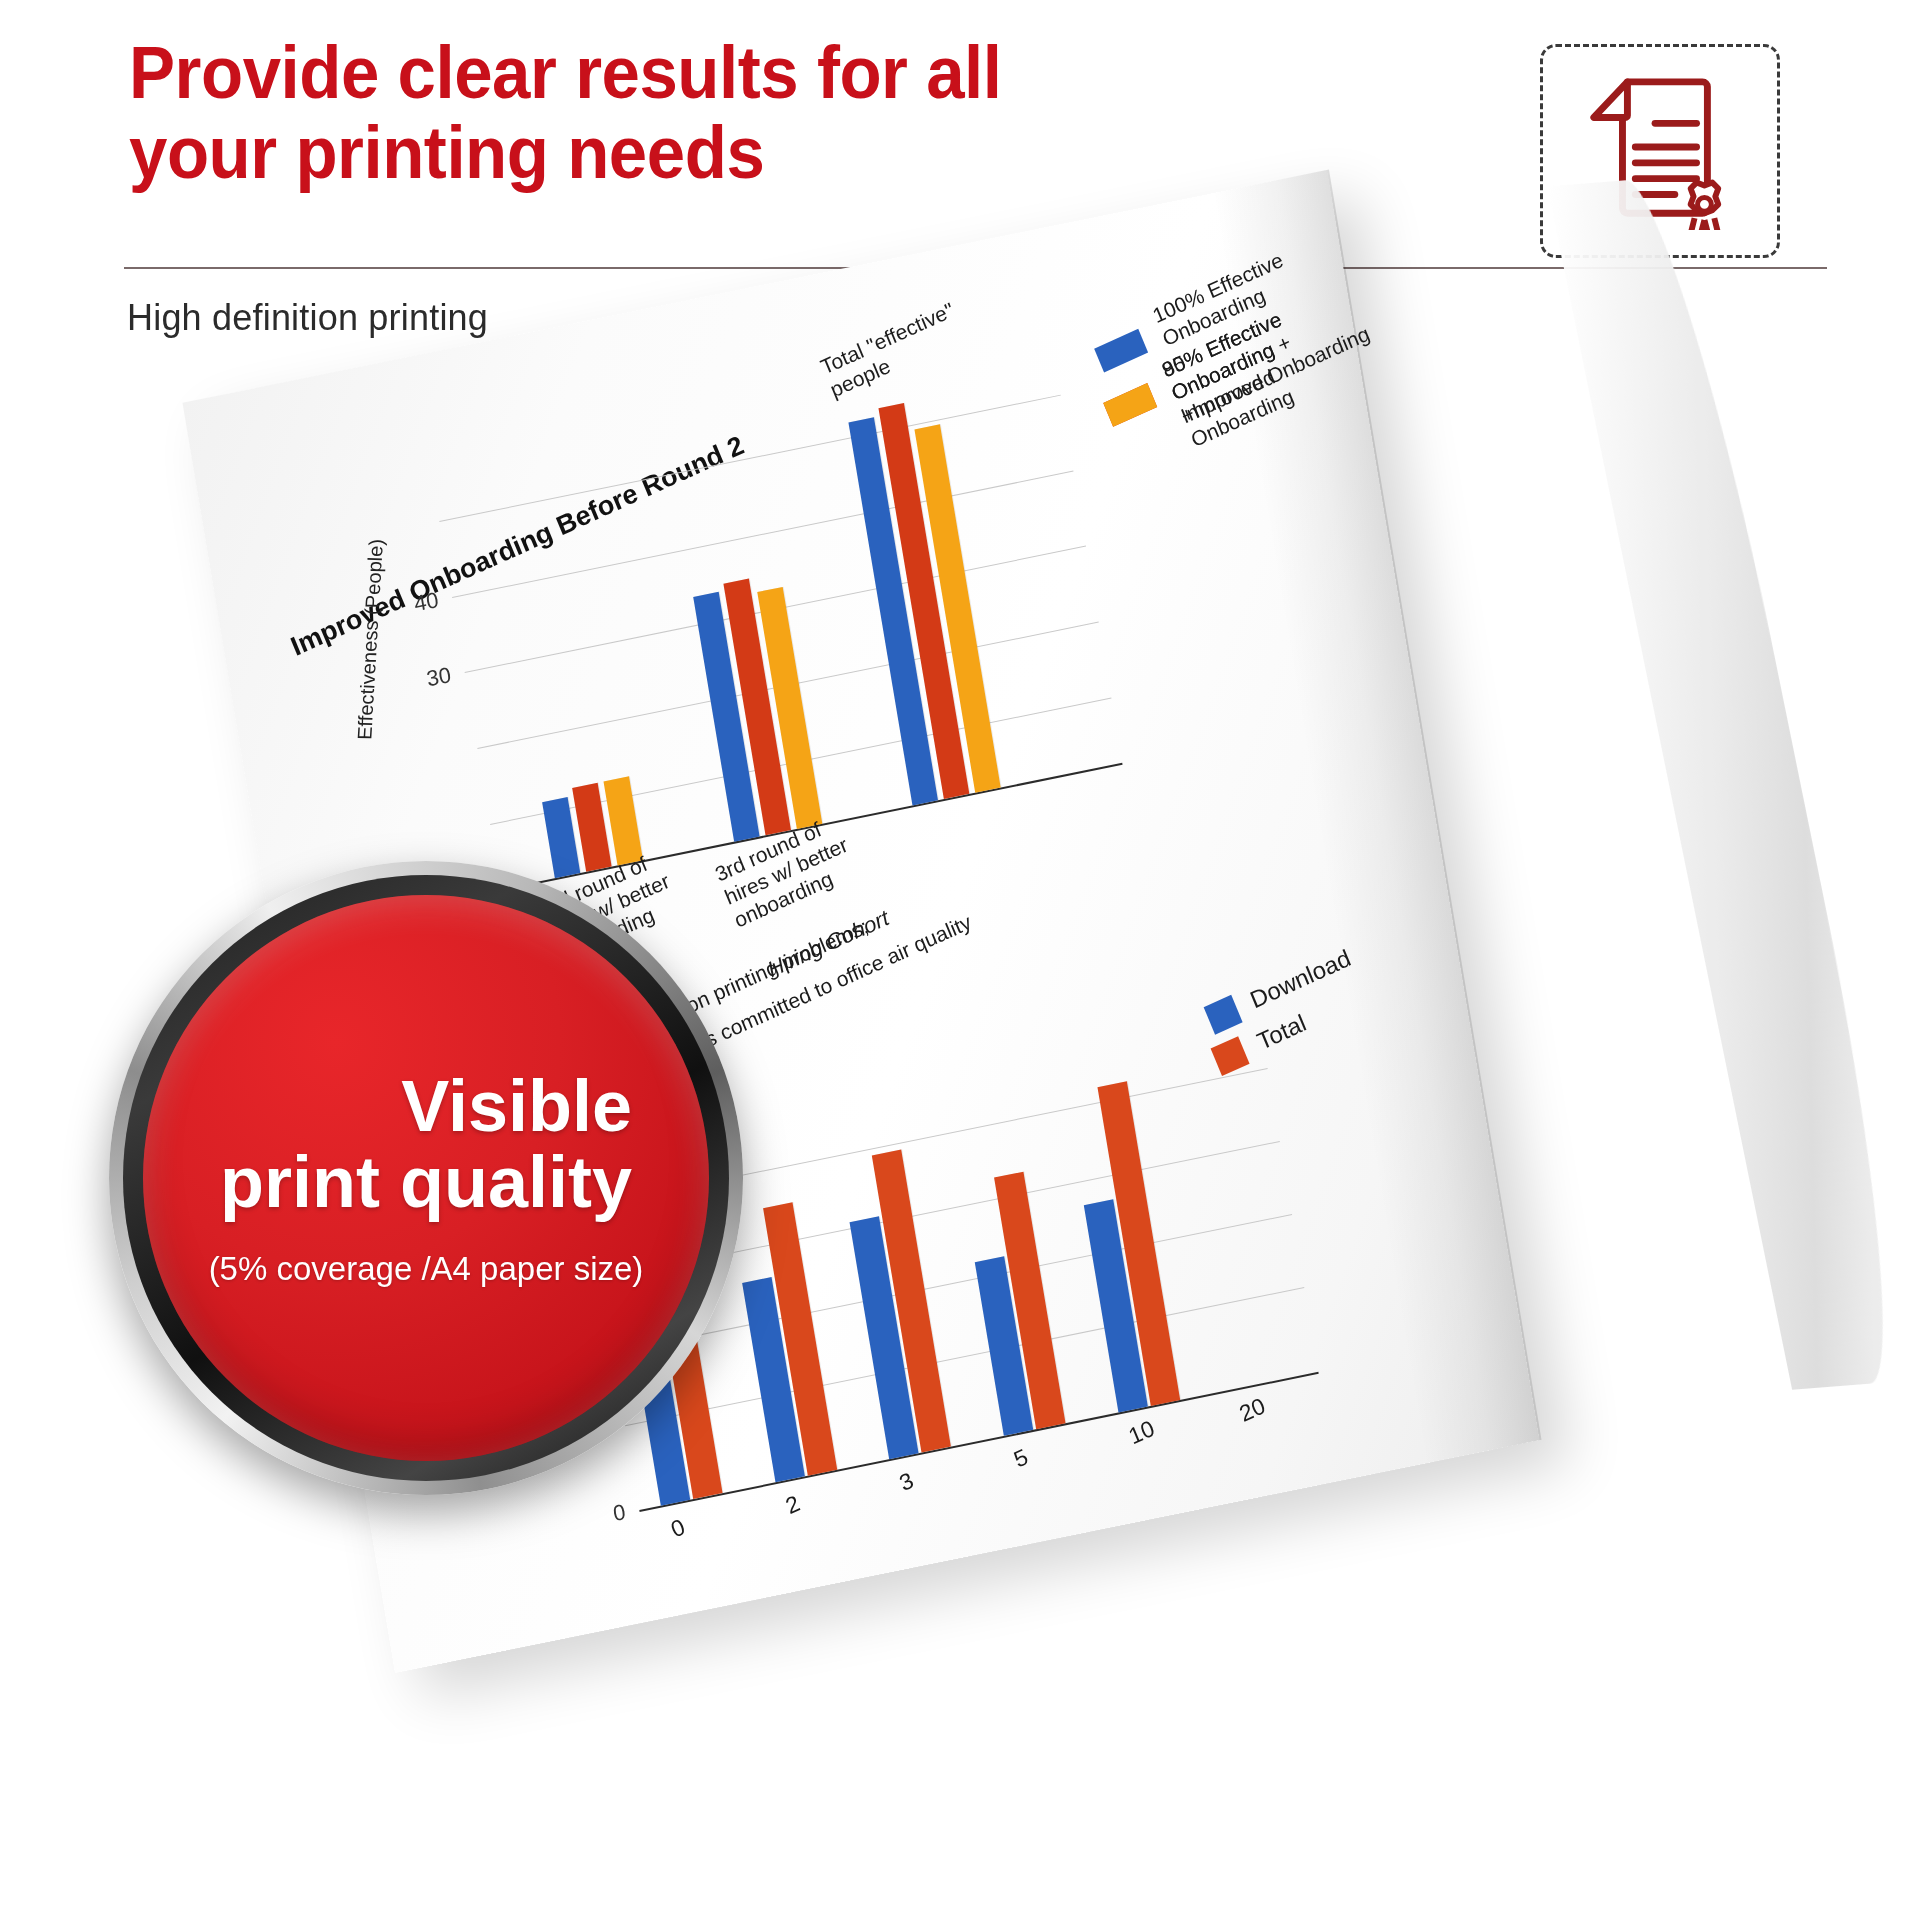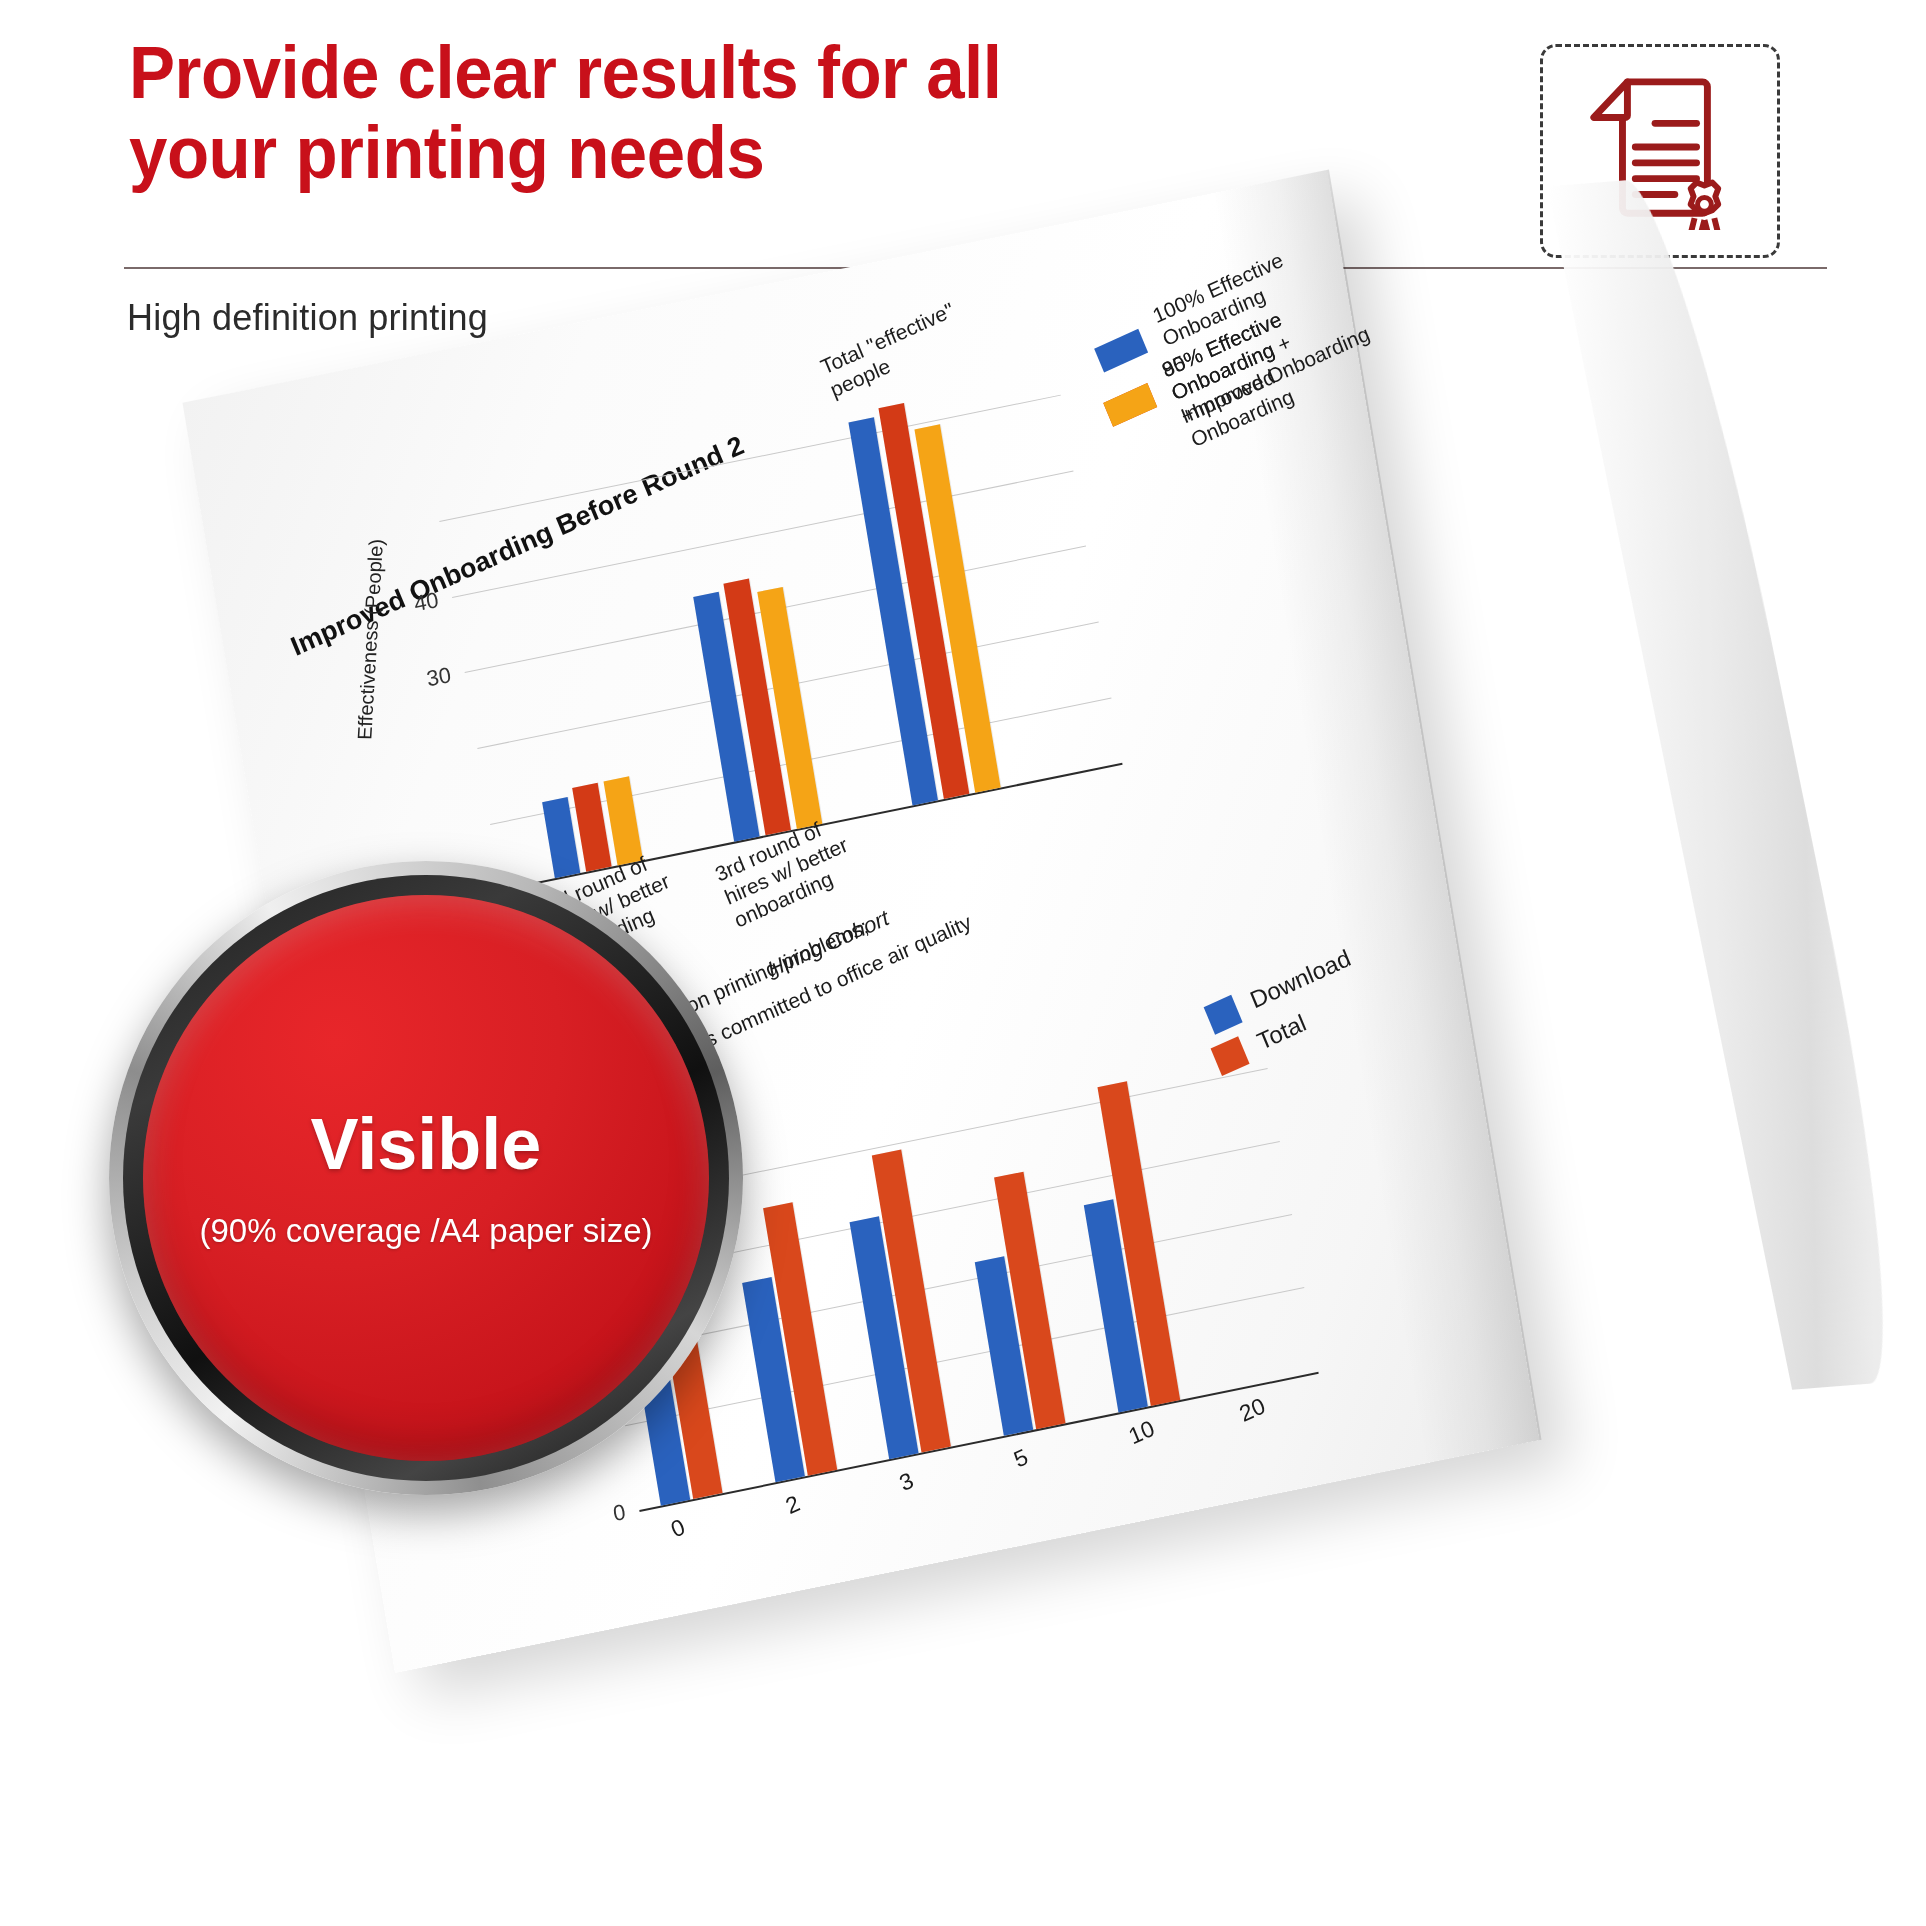--- a/index.html
+++ b/index.html
@@ -356,19 +356,20 @@
 
   <div class="mag">
     <div class="mag-handle"></div>
     <div class="mag-ferrule"></div>
     <div class="mag-neck"></div>
     <div class="mag-rim"></div>
     <div class="mag-rim2"></div>
     <div class="mag-lens">
       <div class="mag-t1">
         <span>Visible</span><br>
+        <span>print quality</span>
       </div>
-      <div class="mag-t2">(90% coverage /A4 paper size)</div>
+      <div class="mag-t2">(5% coverage /A4 paper size)</div>
     </div>
   </div>
 
 </div>
 
 
 </body></html>

